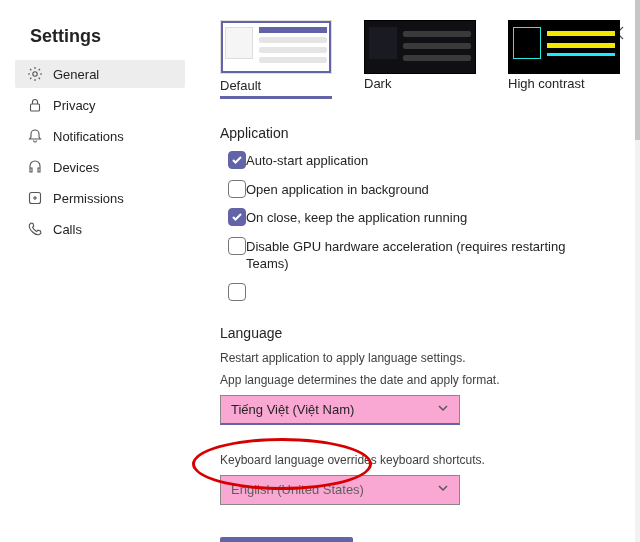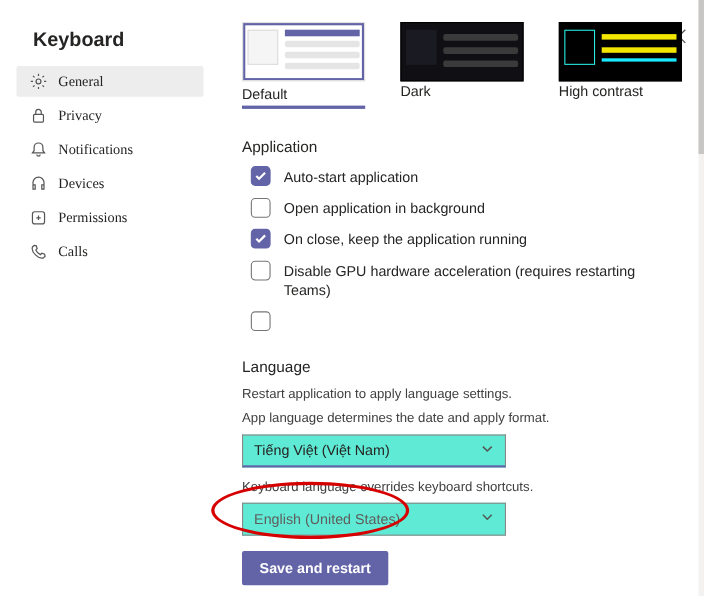--- a/index.html
+++ b/index.html
@@ -54,21 +54,20 @@
   .side-item {
     display: flex;
     align-items: center;
     gap: 10px;
     padding: 6px 12px;
     font-size: 13px;
     color: #252423;
     cursor: pointer;
     border-radius: 2px;
     margin-bottom: 3px;
-    font-family: Liberation Serif, serif;
   }
   .side-item.active {
     background: #ededed;
   }
   .side-item .ic {
     width: 16px;
     height: 16px;
     display: inline-flex;
     align-items: center;
     justify-content: center;
@@ -136,21 +135,21 @@
 
   .section-head {
     font-size: 14px;
     font-weight: 400;
     margin-top: 2px;
     margin-bottom: 10px;
   }
   .check-row {
     display: flex;
     align-items: flex-start;
-    gap: 12px;
+    gap: 0;
     margin: 4px 0 10px 8px;
     font-size: 13px;
   }
   .check-box {
     width: 18px;
     height: 18px;
     border: 1px solid #767676;
     border-radius: 4px;
     flex-shrink: 0;
     display: flex;
@@ -176,22 +175,22 @@
     width: 240px;
     border: 1px solid #8a8886;
     border-bottom: 2px solid #6264a7;
     height: 30px;
     display: flex;
     align-items: center;
     justify-content: space-between;
     padding: 4px 10px;
     font-size: 13px;
     cursor: pointer;
-    margin-bottom: 10px;
-    background:#5eead4;
+    margin-bottom: 28px;
+    background:#f9a8d4;
   }
   .select.secondary {
     border: 1px solid #8a8886;
     border-bottom: 1px solid #8a8886;
     color: #605e5c;
   }
   .select .chev { color:#555; }
 
   .save-btn {
     background: #6264a7;
@@ -211,21 +210,21 @@
     left: 192px;
     top: 438px;
     width: 180px;
     height: 52px;
     pointer-events: none;
   }
 </style>
 </head>
 <body>
 
-<div class="page-title">Keyboard</div>
+<div class="page-title">Settings</div>
 
 <div class="close-btn">
   <svg viewBox="0 0 14 14">
       <path d="M1 1 L13 13 M13 1 L1 13" stroke="currentColor" stroke-width="1.2" fill="none"></path>
     </svg>
 </div>
 
 <div class="scrollbar">
   <div class="thumb"></div>
 </div>

